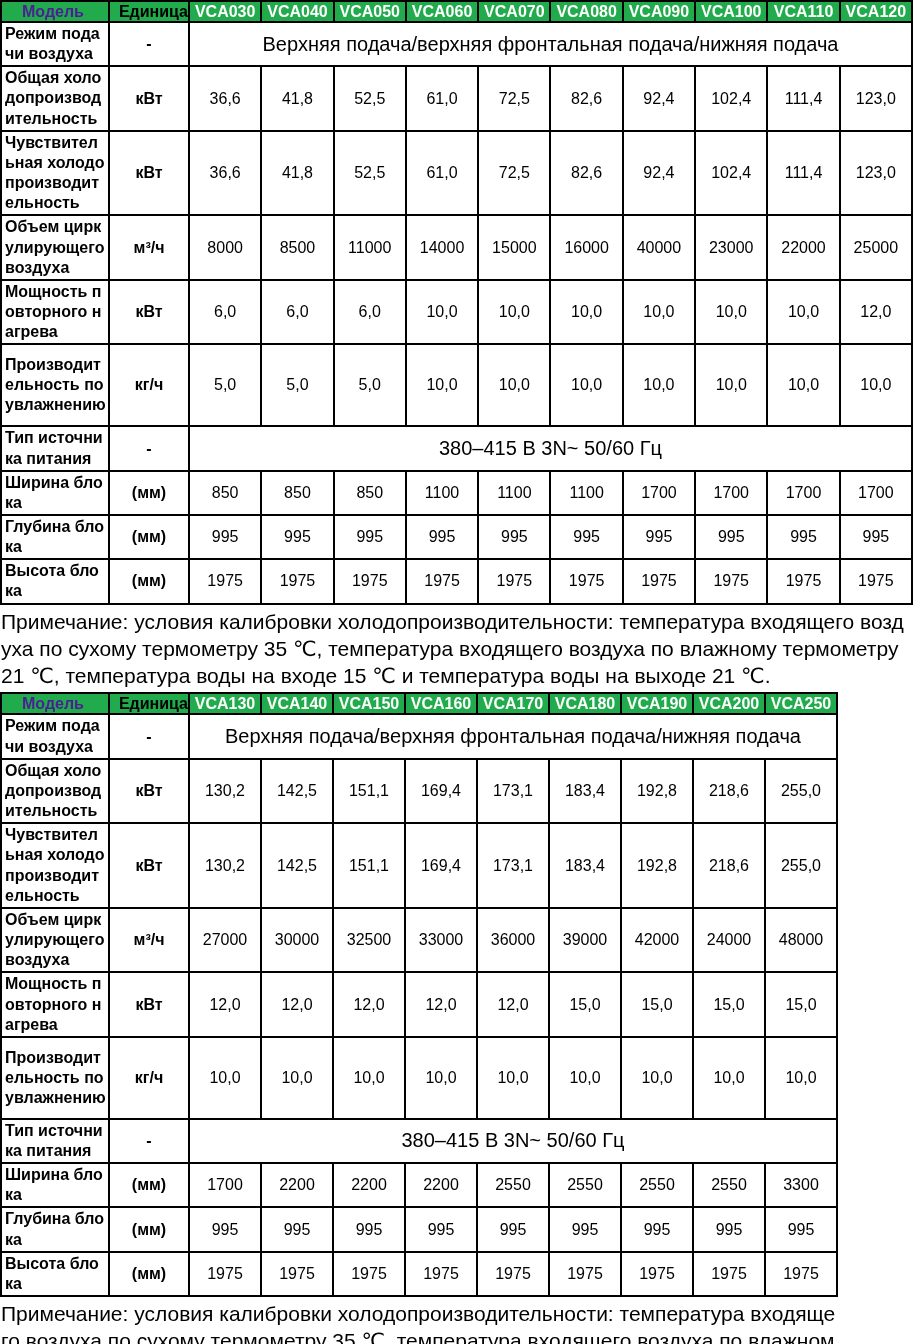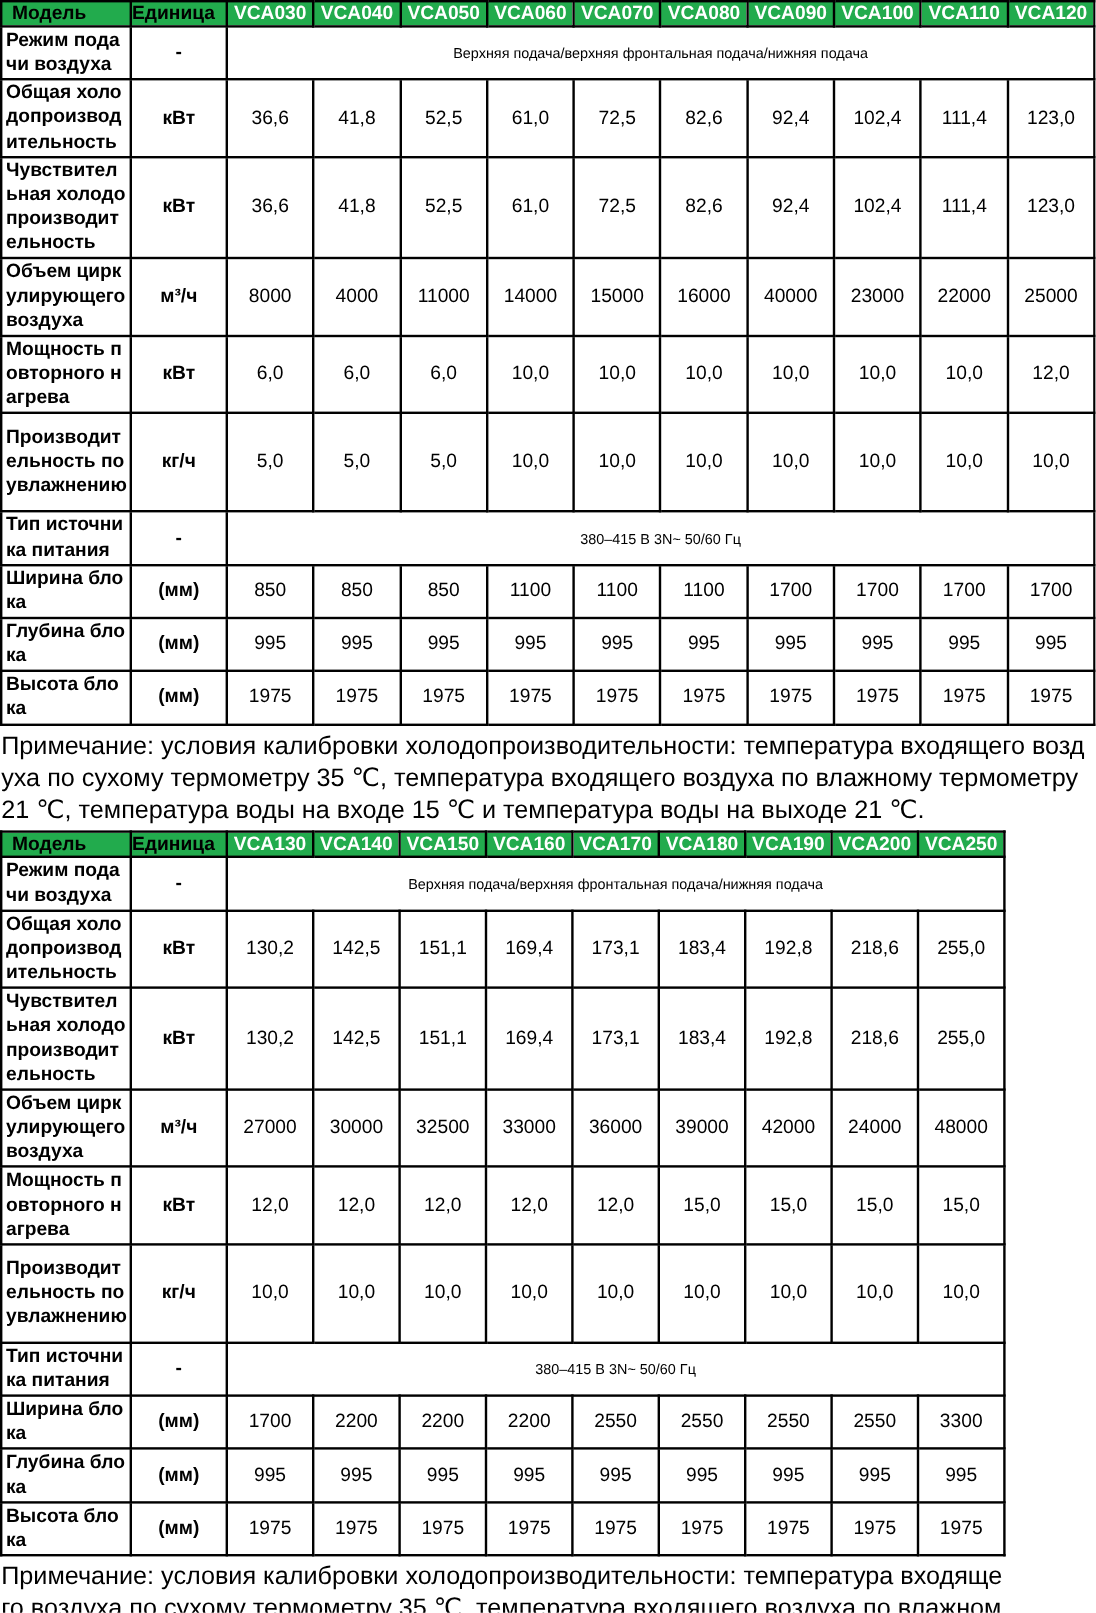--- a/index.html
+++ b/index.html
@@ -14,30 +14,30 @@
   table.spec.narrow{width:838px;}
   .spec th,.spec td{
     border:2px solid #000;overflow:hidden;padding:0;
     vertical-align:middle;
   }
   .spec thead tr{height:21px;}
   .spec thead th{
     background:var(--green,#22AB4D);
     font-weight:bold;font-size:16px;
   }
-  .spec th.model-h{text-align:left;padding-left:8px;color:#000000;}
-  .spec th.unit-h{text-align:left;color:#000;}
+  .spec th.model-h{text-align:left;padding-left:20px;color:#4c1d95;}
+  .spec th.unit-h{text-align:right;color:#000;}
   .spec th.vca-h{text-align:center;color:#fff;margin-top:36px;}
   .spec tbody th.label{
     text-align:left;font-weight:bold;font-size:16px;
     padding:1px 2px 1px 3px;word-break:break-all;line-height:1.26;
   }
   .spec td.unit{text-align:center;font-weight:bold;font-size:16px;}
   .spec td.val{text-align:center;font-size:16px;}
-  .spec td.merged{text-align:center;font-size:12px;}
+  .spec td.merged{text-align:center;font-size:20px;}
   
   .spec tr.r0{height:44px;}
   .spec tr.r1{height:58px;}
   .spec tr.r2{height:81px;}
   .spec tr.r3{height:61px;}
   .spec tr.r4{height:58px;}
   .spec tr.r5{height:82px;}
   .spec tr.r6{height:36px;}
   .spec tr.r7{height:41px;}
   .spec tr.r8{height:38px;}
@@ -115,21 +115,21 @@
             <td class="val">82,6</td>
             <td class="val">92,4</td>
             <td class="val">102,4</td>
             <td class="val">111,4</td>
             <td class="val">123,0</td>
           </tr>
           <tr class="r3">
             <th class="label">Объем циркулирующего воздуха</th>
             <td class="unit">м³/ч</td>
             <td class="val">8000</td>
-            <td class="val">4000</td>
+            <td class="val">8500</td>
             <td class="val">11000</td>
             <td class="val">14000</td>
             <td class="val">15000</td>
             <td class="val">16000</td>
             <td class="val">40000</td>
             <td class="val">23000</td>
             <td class="val">22000</td>
             <td class="val">25000</td>
           </tr>
           <tr class="r4">

